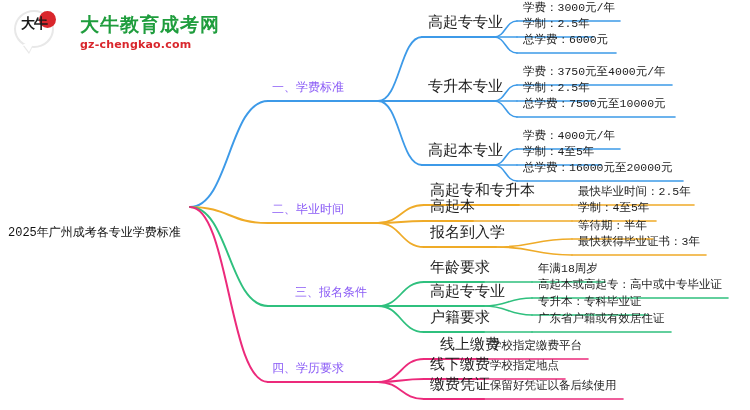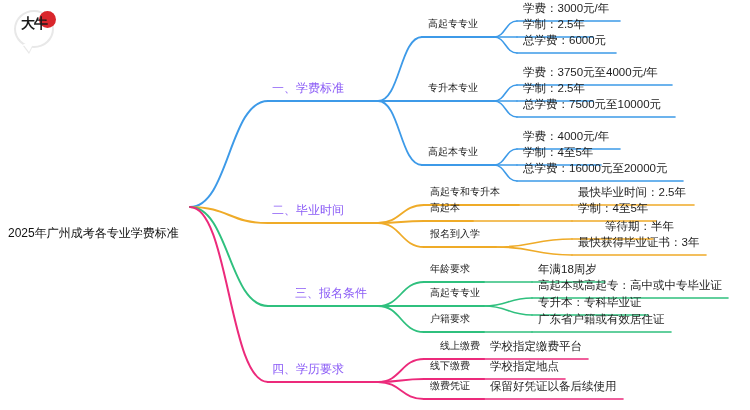--- a/index.html
+++ b/index.html
@@ -49,40 +49,42 @@
     font-family:"DejaVu Sans",sans-serif;
   }
 
   
   .node{
     position:absolute;
     font-size:11.5px;
     color:#1d1d1d;
     white-space:nowrap;
     line-height:14px;
-    font-family:Liberation Sans, sans-serif;
+    font-family:Liberation Mono, monospace;
     text-align:center;
   }
   .node.root{font-size:12px;color:#111;margin-top:32px;}
   .node.l1{font-size:12px;color:#8b5cf6;}
-  .node.l2{font-size:10px;}
+  .node.l2{font-size:15px;}
   .node.l3{font-size:11.5px;}
 </style>
 </head>
 <body>
 
 <div id="root-canvas">
 
   <div class="logo">
     <div class="logo-mark">
       <div class="logo-bubble"></div>
       <div class="logo-red"></div>
       <div class="logo-cn">大牛</div>
     </div>
     <div class="logo-text">
+      <span class="logo-title">大牛教育成考网</span>
+      <span class="logo-url">gz-chengkao.com</span>
     </div>
   </div>
 
   <svg class="wires" viewBox="0 0 750 410">
     <g fill="none" stroke-linecap="round" id="wire-group">
         <path d="M190,207 C229,207 229,101 268,101" stroke="#3d9ae8" stroke-width="2" fill="none" stroke-linecap="round"></path>
         <path d="M268,101 L378,101" stroke="#3d9ae8" stroke-width="2" fill="none" stroke-linecap="round"></path>
         <path d="M378,101 C400,101 400,37 422,37" stroke="#3d9ae8" stroke-width="1.8" fill="none" stroke-linecap="round"></path>
         <path d="M422,37 L494,37" stroke="#3d9ae8" stroke-width="1.8" fill="none" stroke-linecap="round"></path>
         <path d="M494,37 C505.5,37 505.5,21 517,21" stroke="#3d9ae8" stroke-width="1.6" fill="none" stroke-linecap="round"></path>
@@ -170,21 +172,21 @@
       <div class="node l2" style="left: 428px; top: 145px;">高起本专业</div>
       <div class="node l3" style="left: 523px; top: 129px;">学费：4000元/年</div>
       <div class="node l3" style="left: 523px; top: 145px;">学制：4至5年</div>
       <div class="node l3" style="left: 523px; top: 161px;">总学费：16000元至20000元</div>
       <div class="node l1" style="left: 272px; top: 203px;">二、毕业时间</div>
       <div class="node l2" style="left: 430px; top: 185px;">高起专和专升本</div>
       <div class="node l3" style="left: 578px; top: 185px;">最快毕业时间：2.5年</div>
       <div class="node l2" style="left: 430px; top: 201px;">高起本</div>
       <div class="node l3" style="left: 578px; top: 201px;">学制：4至5年</div>
       <div class="node l2" style="left: 430px; top: 227px;">报名到入学</div>
-      <div class="node l3" style="left: 578px; top: 219px; margin-left: 27px;">等待期：半年</div>
+      <div class="node l3" style="left: 578px; top: 219px;">等待期：半年</div>
       <div class="node l3" style="left: 578px; top: 235px;">最快获得毕业证书：3年</div>
       <div class="node l1" style="left: 272px; top: 286px; margin-left: 23px;">三、报名条件</div>
       <div class="node l2" style="left: 430px; top: 262px;">年龄要求</div>
       <div class="node l3" style="left: 538px; top: 262px;">年满18周岁</div>
       <div class="node l2" style="left: 430px; top: 286px;">高起专专业</div>
       <div class="node l3" style="left: 538px; top: 278px;">高起本或高起专：高中或中专毕业证</div>
       <div class="node l3" style="left: 538px; top: 295px;">专升本：专科毕业证</div>
       <div class="node l2" style="left: 430px; top: 312px;">户籍要求</div>
       <div class="node l3" style="left: 538px; top: 312px;">广东省户籍或有效居住证</div>
       <div class="node l1" style="left: 272px; top: 362px;">四、学历要求</div>

